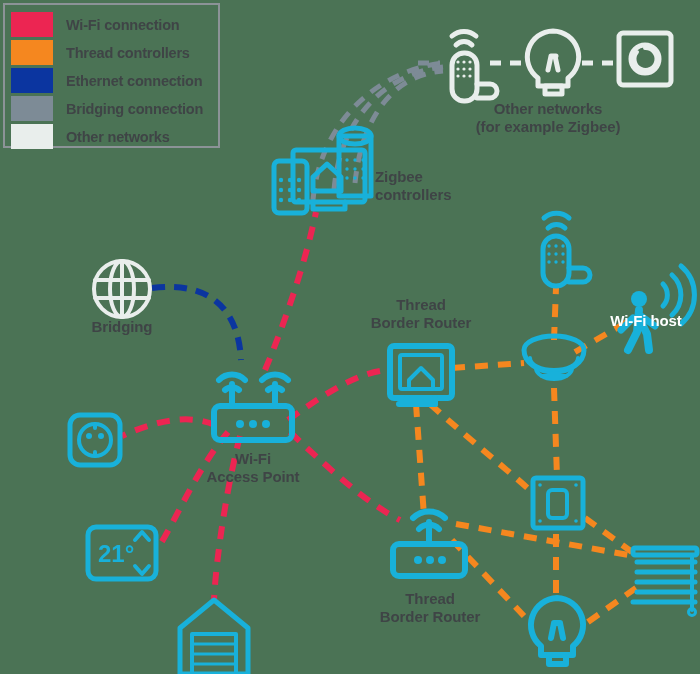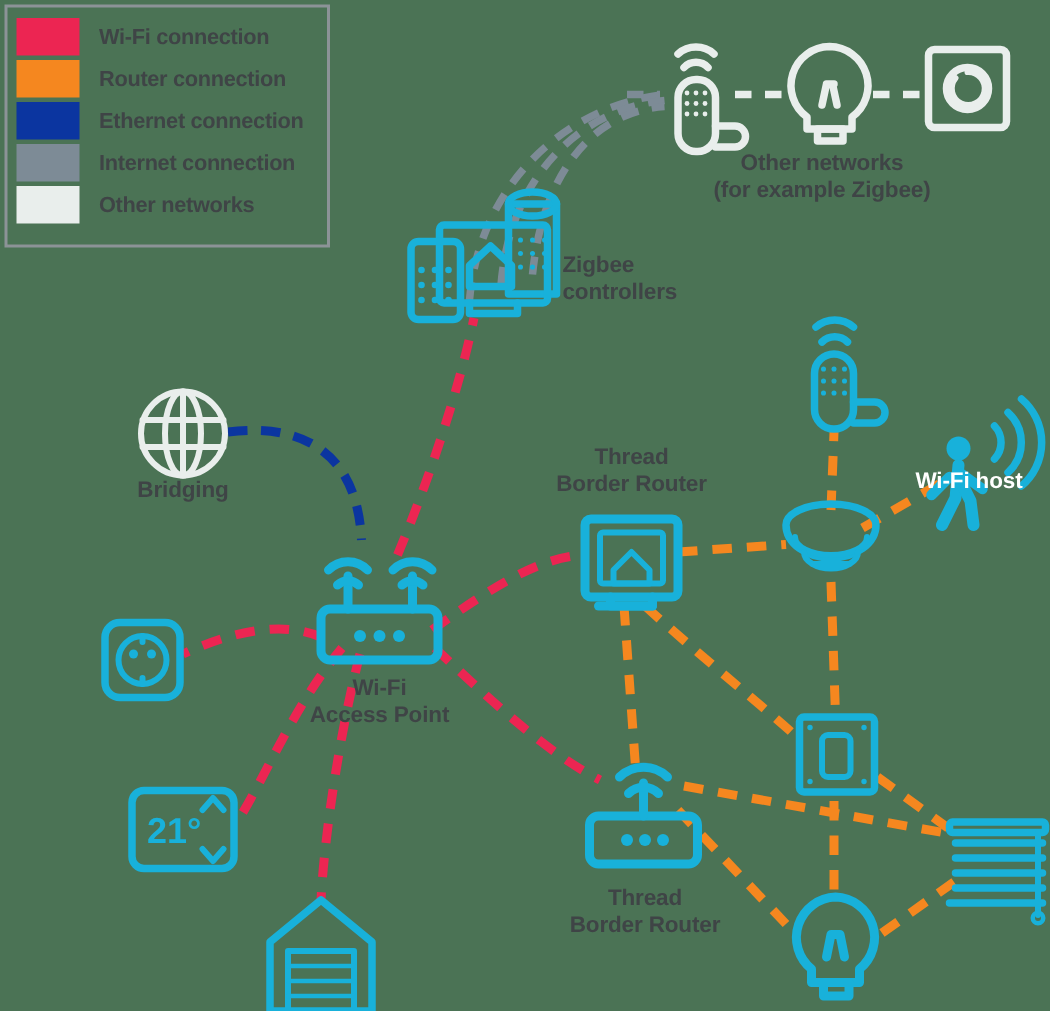--- a/index.html
+++ b/index.html
@@ -22,21 +22,21 @@
     letter-spacing: -0.1px;
     white-space: pre-line;
     pointer-events: none;
   }
   .lbl.white { color: #ffffff; }
 
   
   #legend {
     position: absolute;
     left: 3px; top: 3px;
-    width: 217px; height: 162px;
+    width: 217px; height: 145px;
     border: 2px solid #8c9397;
     background: transparent;
     padding: 6px 0 0 6px;
   }
   .legend-row { display: flex; align-items: center; height: 27px; margin-bottom: 1px; }
   .swatch { width: 42px; height: 25px; flex: 0 0 42px; }
   .legend-text {
     margin-left: 13px;
     font-size: 14.5px;
     font-weight: 700;
@@ -274,29 +274,29 @@
     </g>
   </svg>
 
   <div id="legend">
     <div class="legend-row">
       <span class="swatch" style="background:#ec2552"></span>
       <span class="legend-text">Wi-Fi connection</span>
     </div>
     <div class="legend-row">
       <span class="swatch" style="background:#f5871f"></span>
-      <span class="legend-text">Router connection</span>
+      <span class="legend-text">Thread controllers</span>
     </div>
     <div class="legend-row">
       <span class="swatch" style="background:#0b35a0"></span>
       <span class="legend-text">Ethernet connection</span>
     </div>
     <div class="legend-row">
       <span class="swatch" style="background:#7d8b96"></span>
-      <span class="legend-text">Internet connection</span>
+      <span class="legend-text">Bridging connection</span>
     </div>
     <div class="legend-row">
       <span class="swatch" style="background:#e9eeec"></span>
       <span class="legend-text">Other networks</span>
     </div>
   </div>
 
   <div class="lbl" style="left:448px; top:100px; width:200px;">Other networks
 (for example Zigbee)</div>
 

